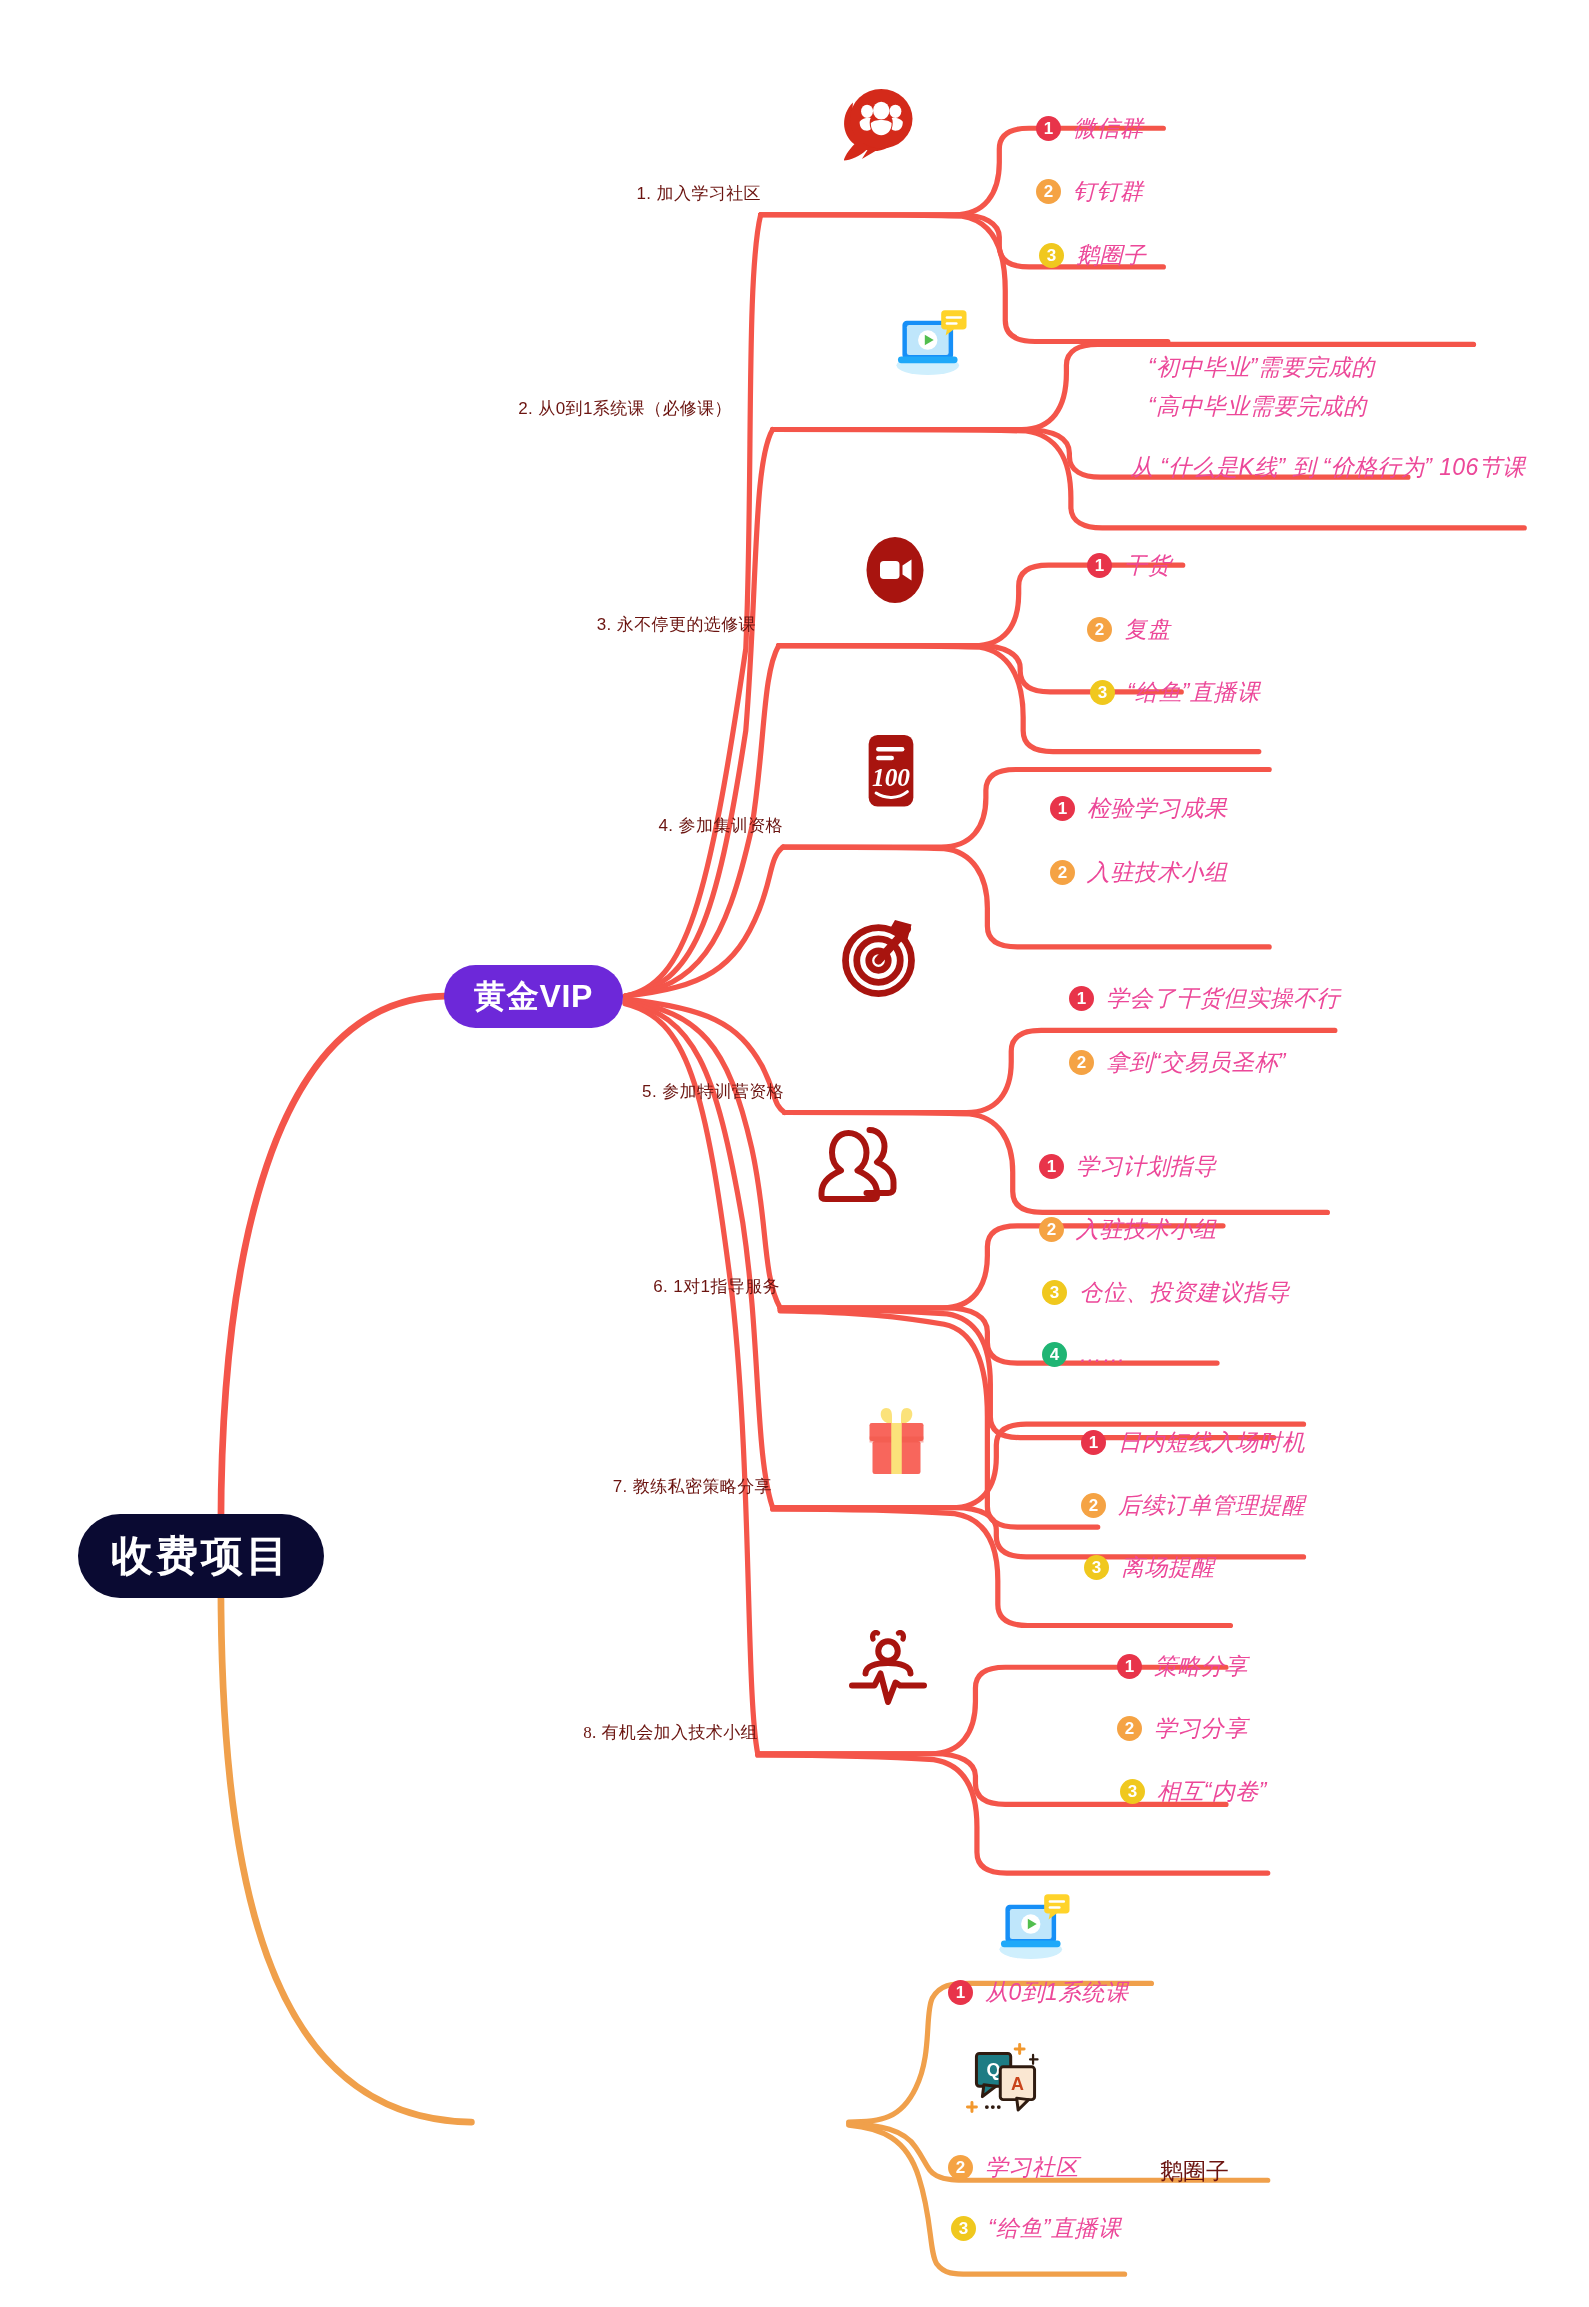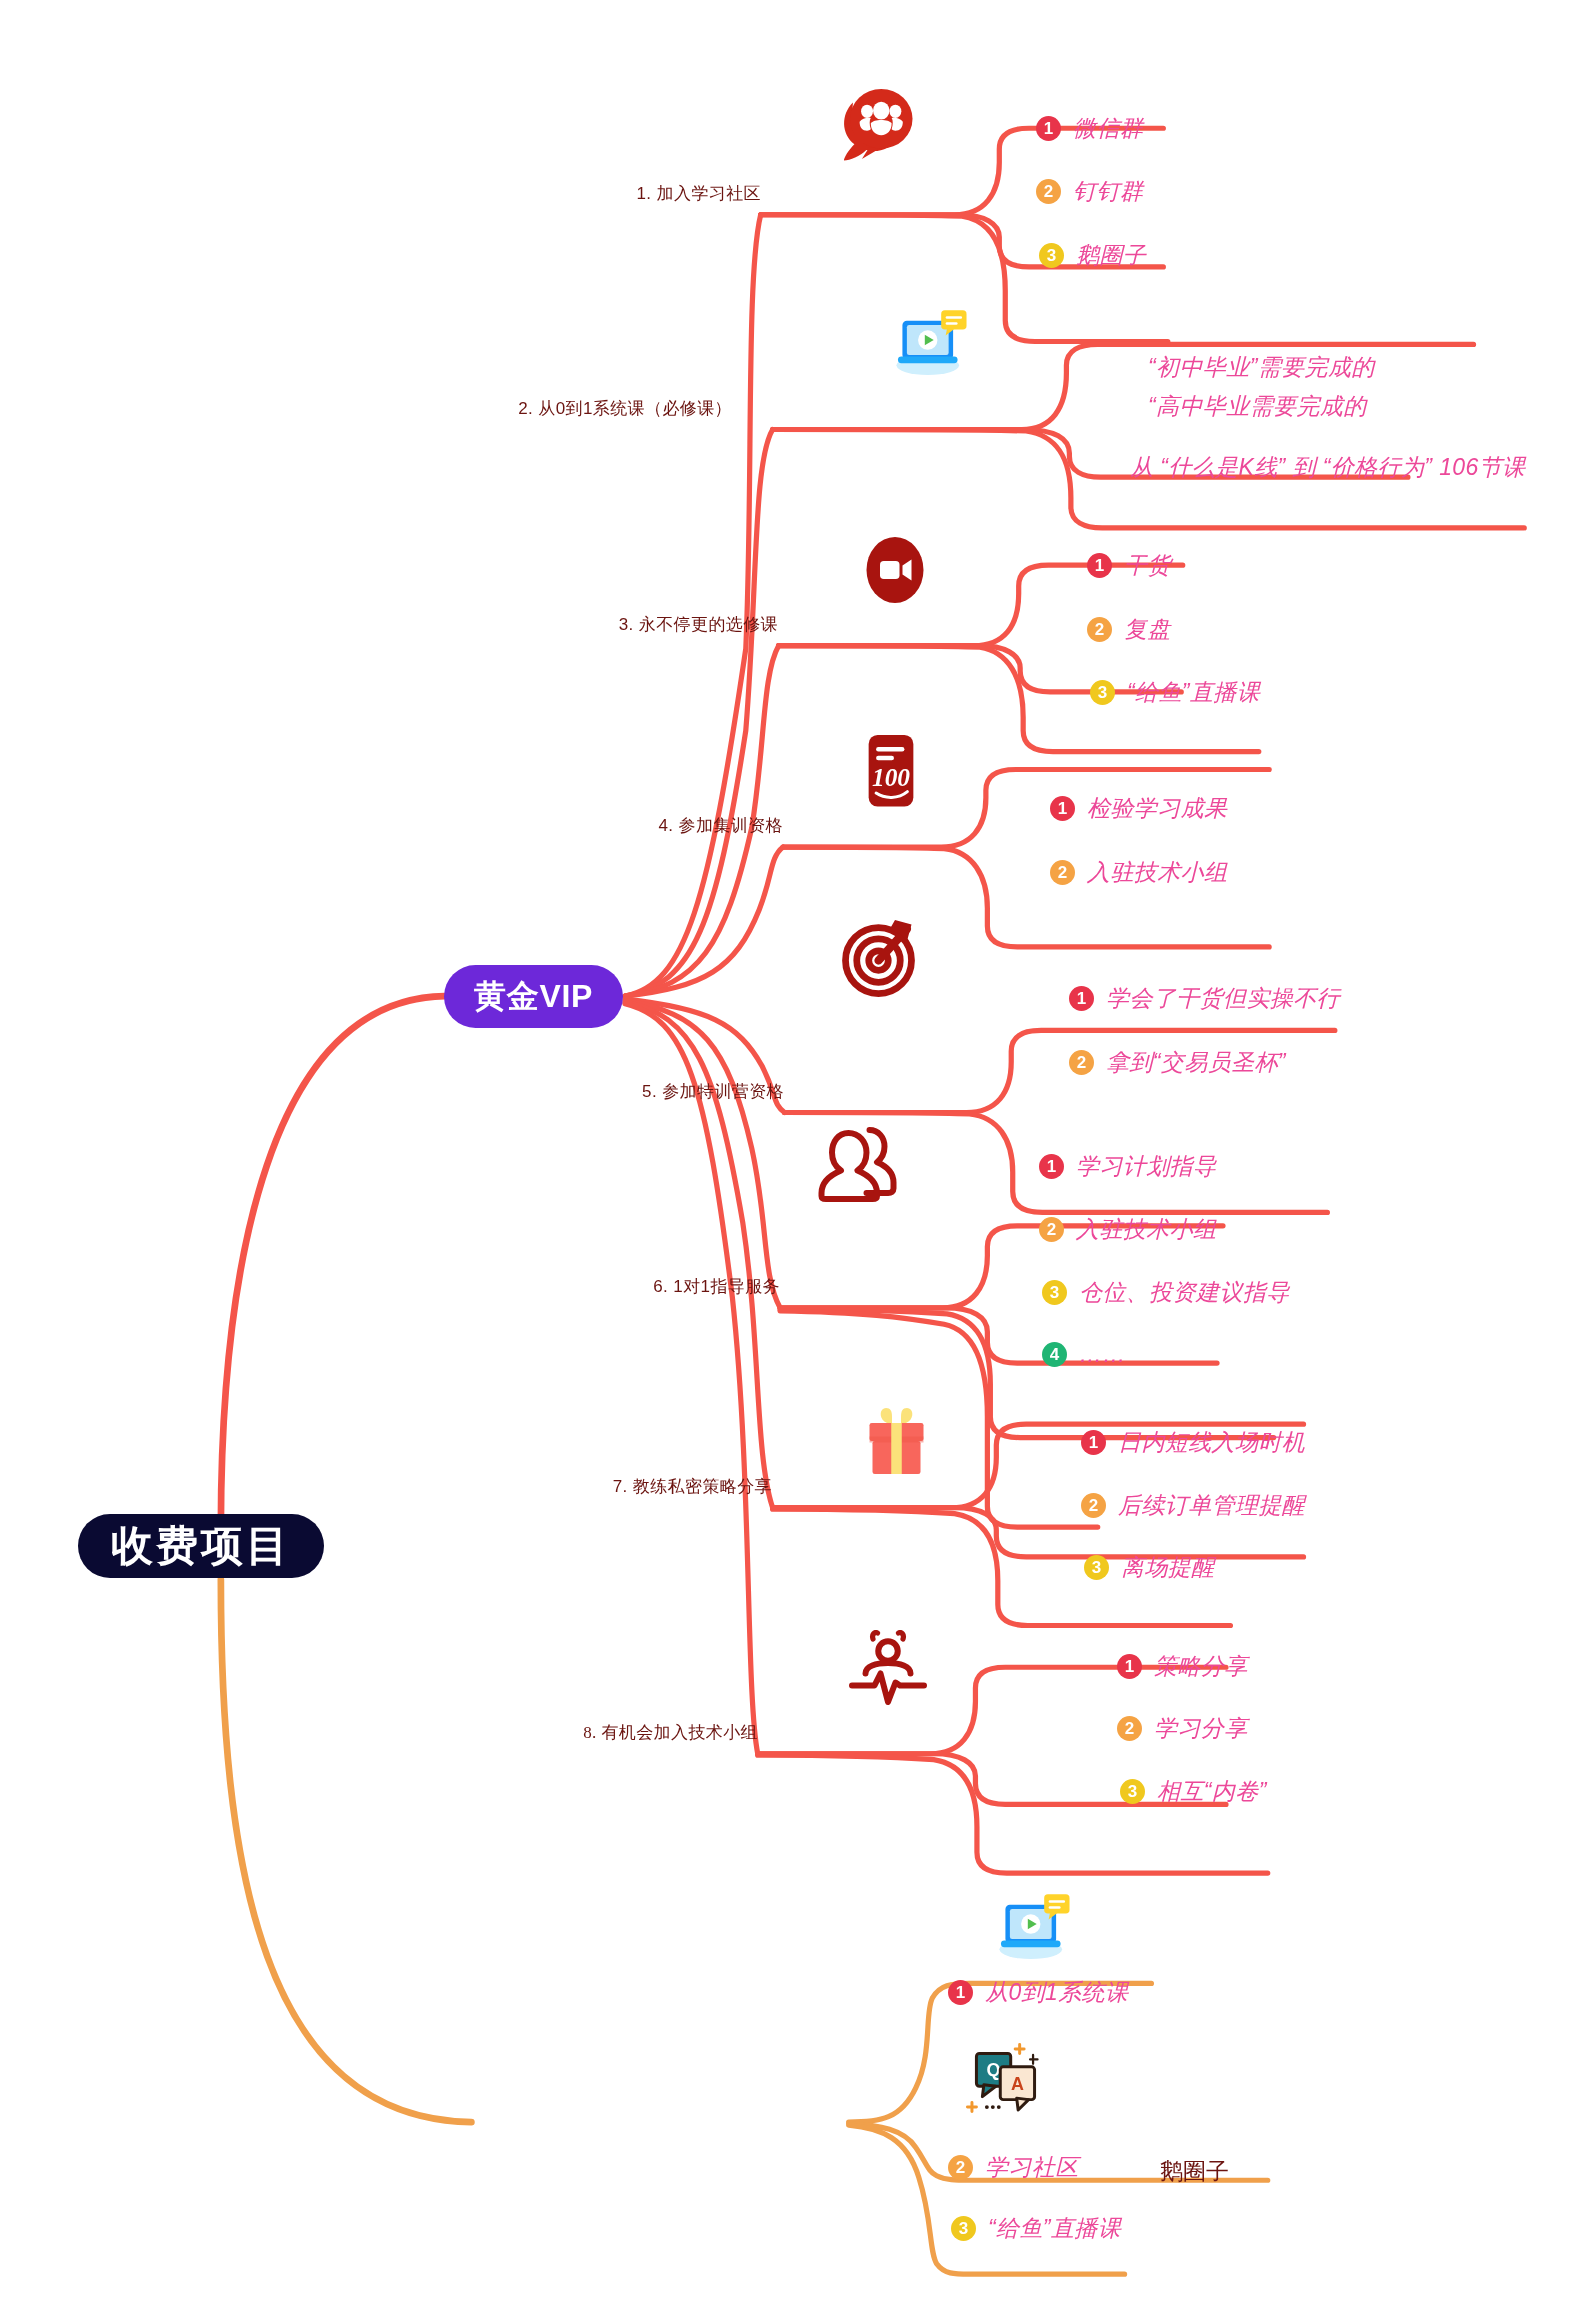--- a/index.html
+++ b/index.html
@@ -10,21 +10,21 @@
   }
   #canvas{position:absolute;left:0;top:0;width:1590px;height:2307px;}
   svg.links{position:absolute;left:0;top:0;width:1590px;height:2307px;pointer-events:none;}
 
   
   .node{position:absolute;display:flex;align-items:center;justify-content:center;
         box-sizing:border-box;white-space:nowrap;}
   .root-node{
     background:#0A0A32;color:#ffffff;border-radius:52px;
     font-size:42px;font-weight:bold;letter-spacing:3px;
-    padding:0 33px;height:64px;
+    padding:0 33px;height:84px;
   }
   .main-node{
     border-radius:34px;color:#ffffff;font-weight:bold;height:63px;padding:0 30px;
   }
   .main-vip{background:#6d28d9;font-size:32px;letter-spacing:0.7px;}
   .main-price{background:#F0953F;font-size:28px;letter-spacing:0px;}
 
   
   .branch-label{
     position:absolute;color:#6B1410;font-size:17px;white-space:nowrap;
@@ -234,21 +234,21 @@
       <path d="M12,84 L12,96 M6,90 L18,90" stroke="#F2982E" stroke-width="4" stroke-linecap="round"></path>
       <path d="M90,26 L100,26 M94,20 L94,32" stroke="#2F1B10" stroke-width="3" stroke-linecap="round"></path>
       <circle cx="32" cy="90" r="2.6" fill="#2F1B10"></circle>
         <circle cx="40" cy="90" r="2.6" fill="#2F1B10"></circle>
         <circle cx="48" cy="90" r="2.6" fill="#2F1B10"></circle>
     </svg>
   </div>
 
   <div class="branch-label r" style="left:761px;top:185px;">1. 加入学习社区</div>
   <div class="branch-label r" style="left:732px;top:400px;">2. 从0到1系统课（必修课）</div>
-  <div class="branch-label r" style="left:778px;top:616px;text-align:right;">3. 永不停更的选修课</div>
+  <div class="branch-label r" style="left:756px;top:616px;text-align:right;">3. 永不停更的选修课</div>
   <div class="branch-label r" style="left:783px;top:817px;">4. 参加集训资格</div>
   <div class="branch-label r" style="left:784px;top:1083px;">5. 参加特训营资格</div>
   <div class="branch-label r" style="left:780px;top:1278px;">6. 1对1指导服务</div>
   <div class="branch-label r" style="left:772px;top:1478px;">7. 教练私密策略分享</div>
   <div class="branch-label r" style="left:758px;top:1724px;font-family:Liberation Serif, serif;">8. 有机会加入技术小组</div>
 
   <div class="leaf" style="left:1036px;top:116px;">
     <span class="badge b1">1</span>
     <span class="leaf-text">微信群</span>
   </div>

